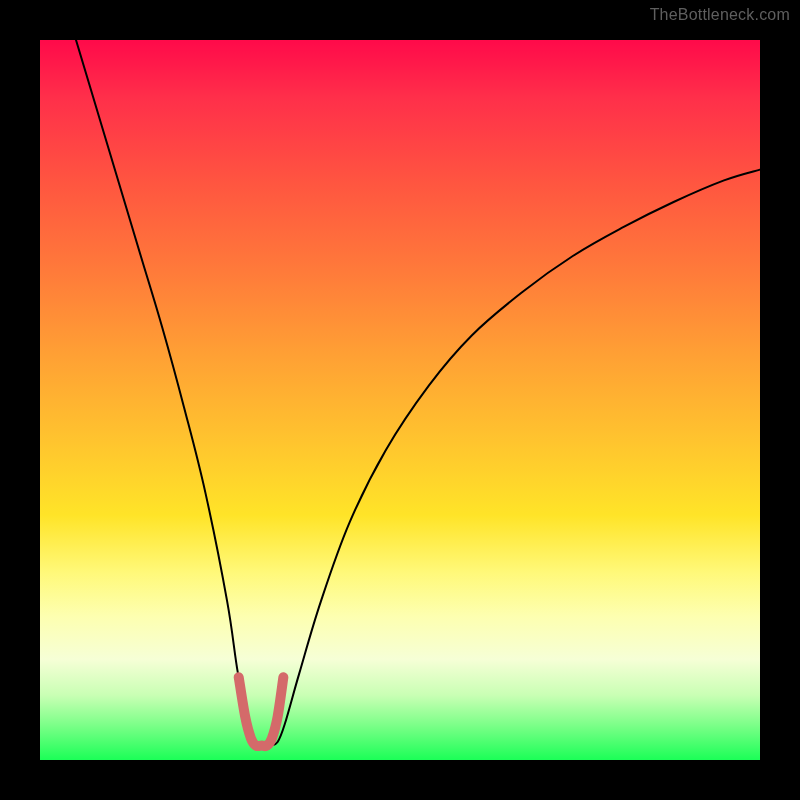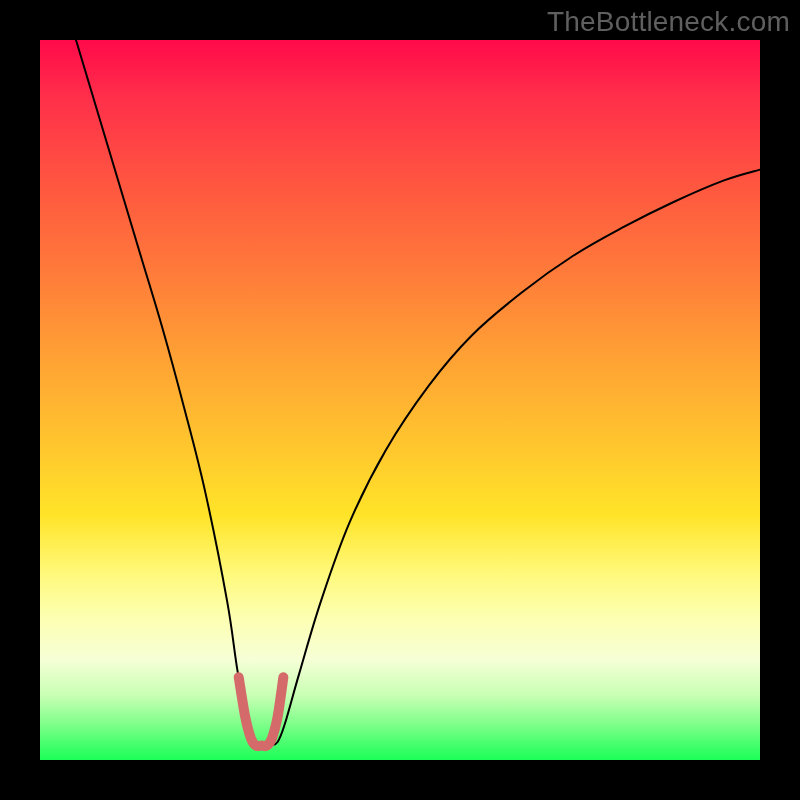--- a/index.html
+++ b/index.html
@@ -41,21 +41,21 @@
       #c9ffb4 91%,
       #7fff8a 95%,
       #1bff57 100%
     );
   }
   .watermark {
     position: absolute;
     top: 6px;
     right: 10px;
     color: #5f5f5f;
-    font-size: 28px;
+    font-size: 16px;
     font-weight: 400;
     letter-spacing: 0.2px;
     user-select: none;
   }
   svg.curve {
     position: absolute;
     left: 0;
     top: 0;
     width: 720px;
     height: 720px;

